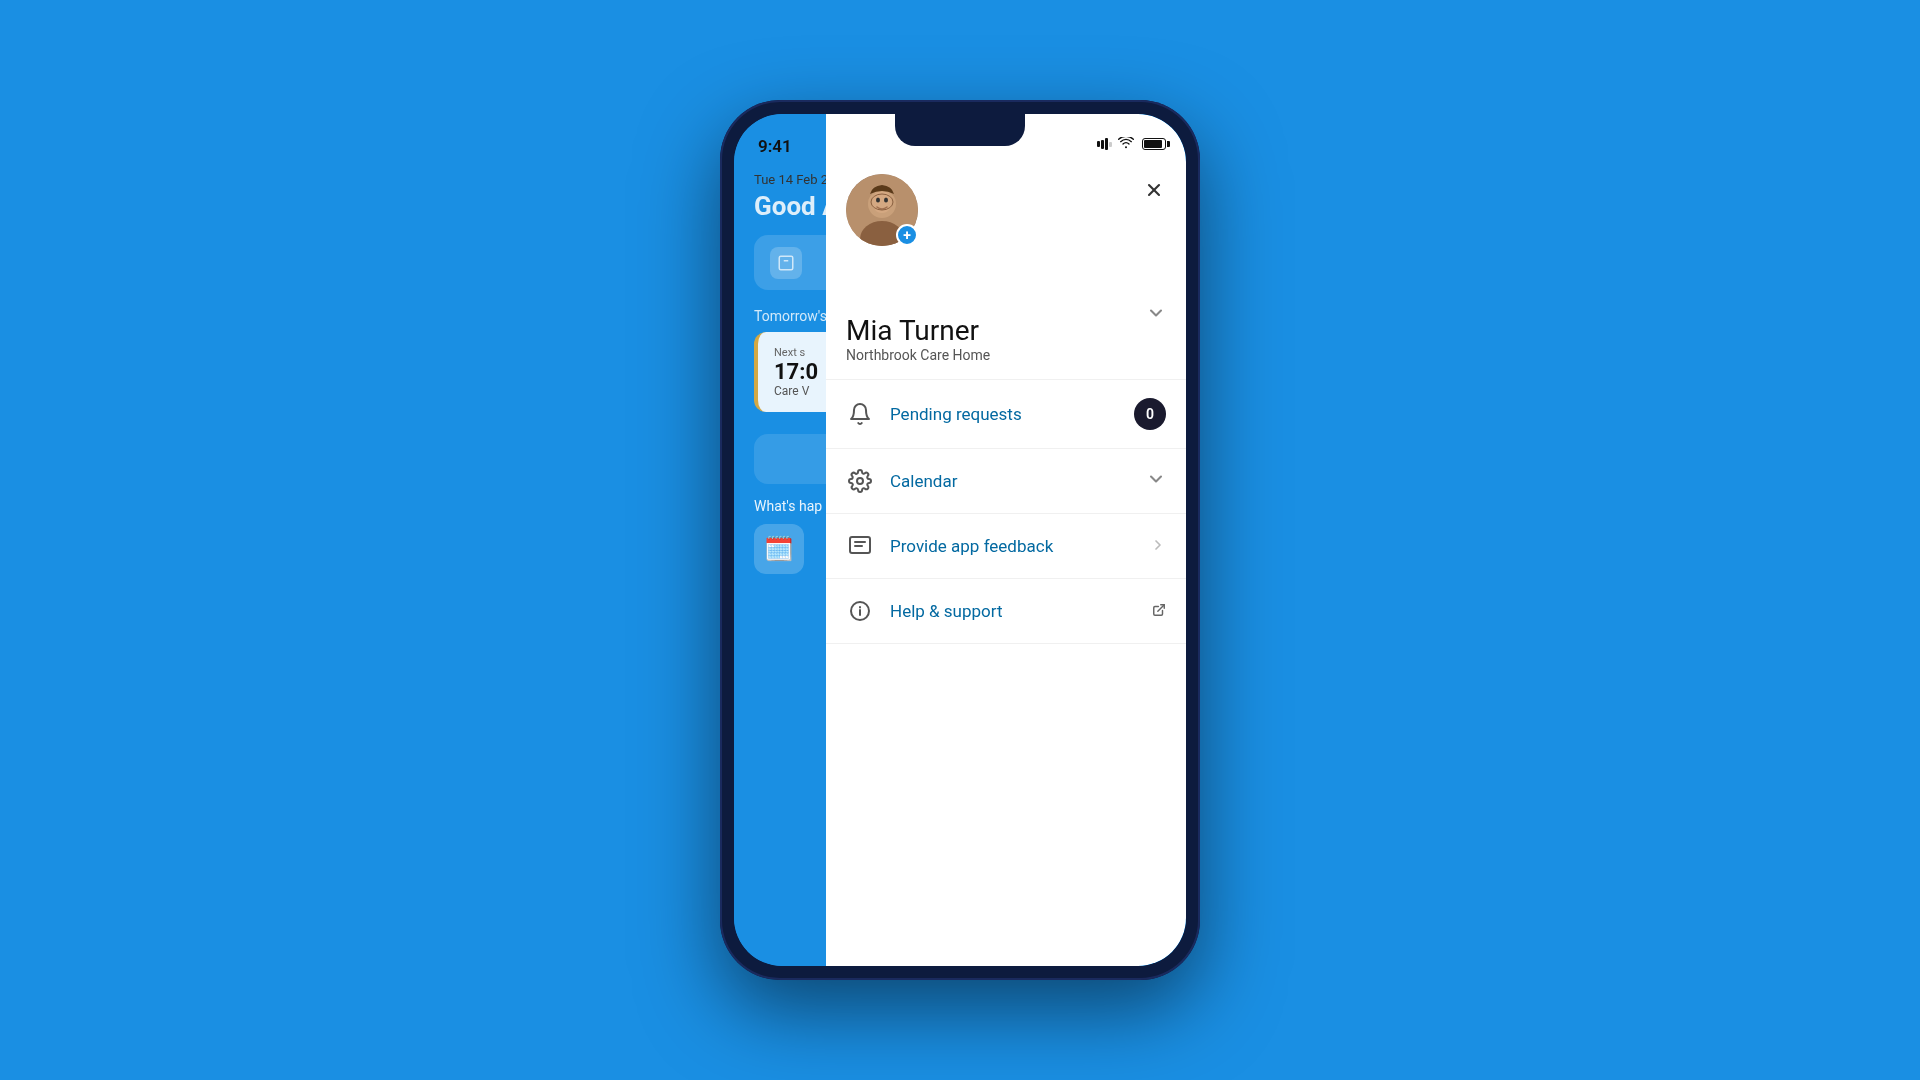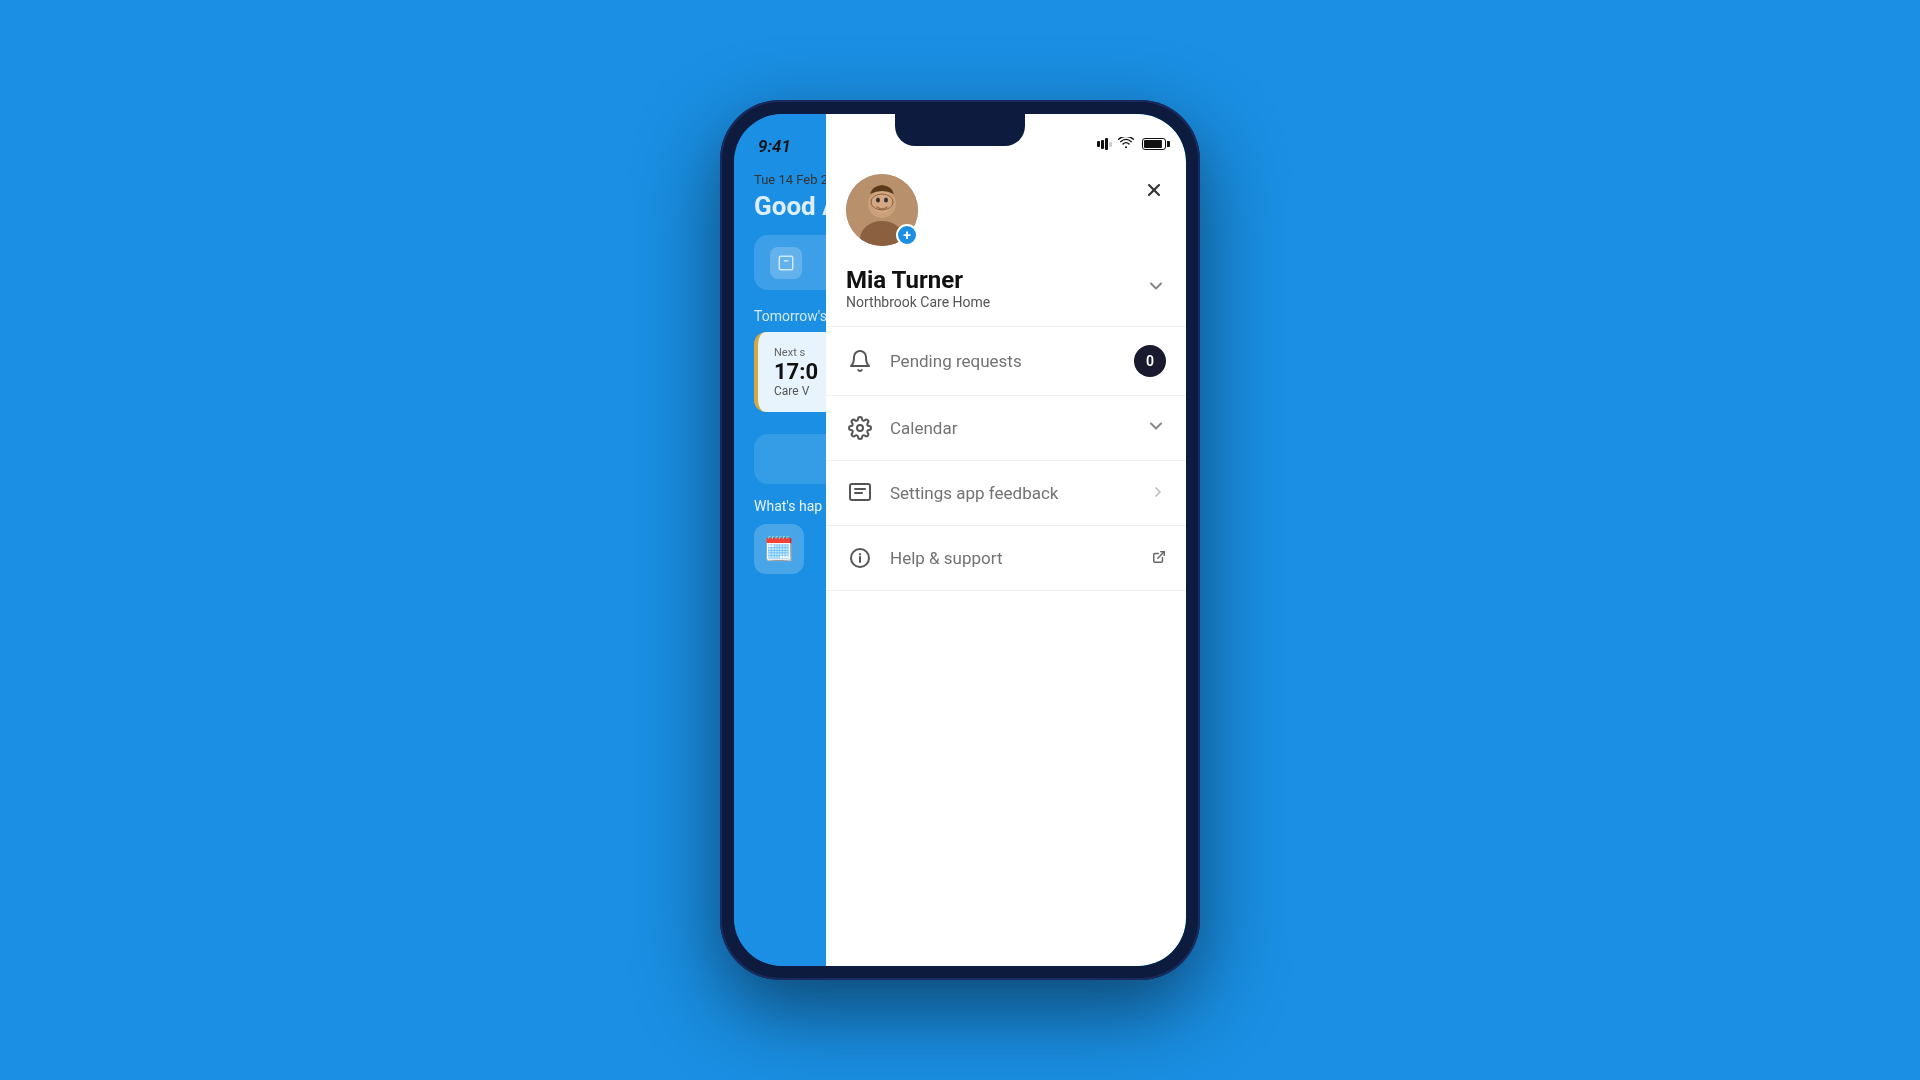--- a/index.html
+++ b/index.html
@@ -66,21 +66,20 @@
       display: flex;
       align-items: center;
       padding: 0 24px;
       padding-top: 14px;
     }
 
     .bg-time {
       font-size: 17px;
       font-weight: 600;
       color: #111;
-      font-style: italic;
     }
 
     .bg-content {
       padding: 8px 20px;
     }
 
     .bg-date {
       font-size: 13px;
       color: #333;
       margin-bottom: 4px;
@@ -311,23 +310,24 @@
     
     .user-info {
       padding: 0 20px 16px;
       display: flex;
       align-items: center;
       justify-content: space-between;
       border-bottom: 1px solid #f0f0f0;
     }
 
     .user-name {
-      font-size: 24px;
-      font-weight: 700;
+      font-size: 28px;
+      font-weight: 400;
       color: #111;
+      margin-top: 48px;
     }
 
     .user-org {
       font-size: 14px;
       color: #555;
       margin-top: 0;
     }
 
     .chevron-down {
       color: #666;
@@ -361,21 +361,21 @@
     }
 
     .menu-icon svg {
       width: 24px;
       height: 24px;
     }
 
     .menu-label {
       flex: 1;
       font-size: 17px;
-      color: #737373;
+      color: #0369a1;
     }
 
     .menu-chevron {
       color: #aaa;
       font-size: 18px;
     }
 
     .menu-badge {
       width: 32px;
       height: 32px;
@@ -530,21 +530,21 @@
 
 
         <div class="menu-item">
           <div class="menu-icon">
             <svg viewBox="0 0 24 24" fill="none" stroke="#555" stroke-width="2" stroke-linecap="round" stroke-linejoin="round">
               <rect x="2" y="3" width="20" height="16" rx="2"></rect>
               <line x1="7" y1="8" x2="17" y2="8"></line>
               <line x1="7" y1="12" x2="14" y2="12"></line>
             </svg>
           </div>
-          <span class="menu-label">Settings app feedback</span>
+          <span class="menu-label">Provide app feedback</span>
           <span class="menu-chevron">
             <svg width="16" height="16" viewBox="0 0 24 24" fill="none" stroke="#bbb" stroke-width="2.5" stroke-linecap="round" stroke-linejoin="round">
               <polyline points="9 18 15 12 9 6"></polyline>
             </svg>
           </span>
         </div>
 
         <div class="menu-item">
           <div class="menu-icon">
             <svg viewBox="0 0 24 24" fill="none" stroke="#555" stroke-width="2" stroke-linecap="round" stroke-linejoin="round">

